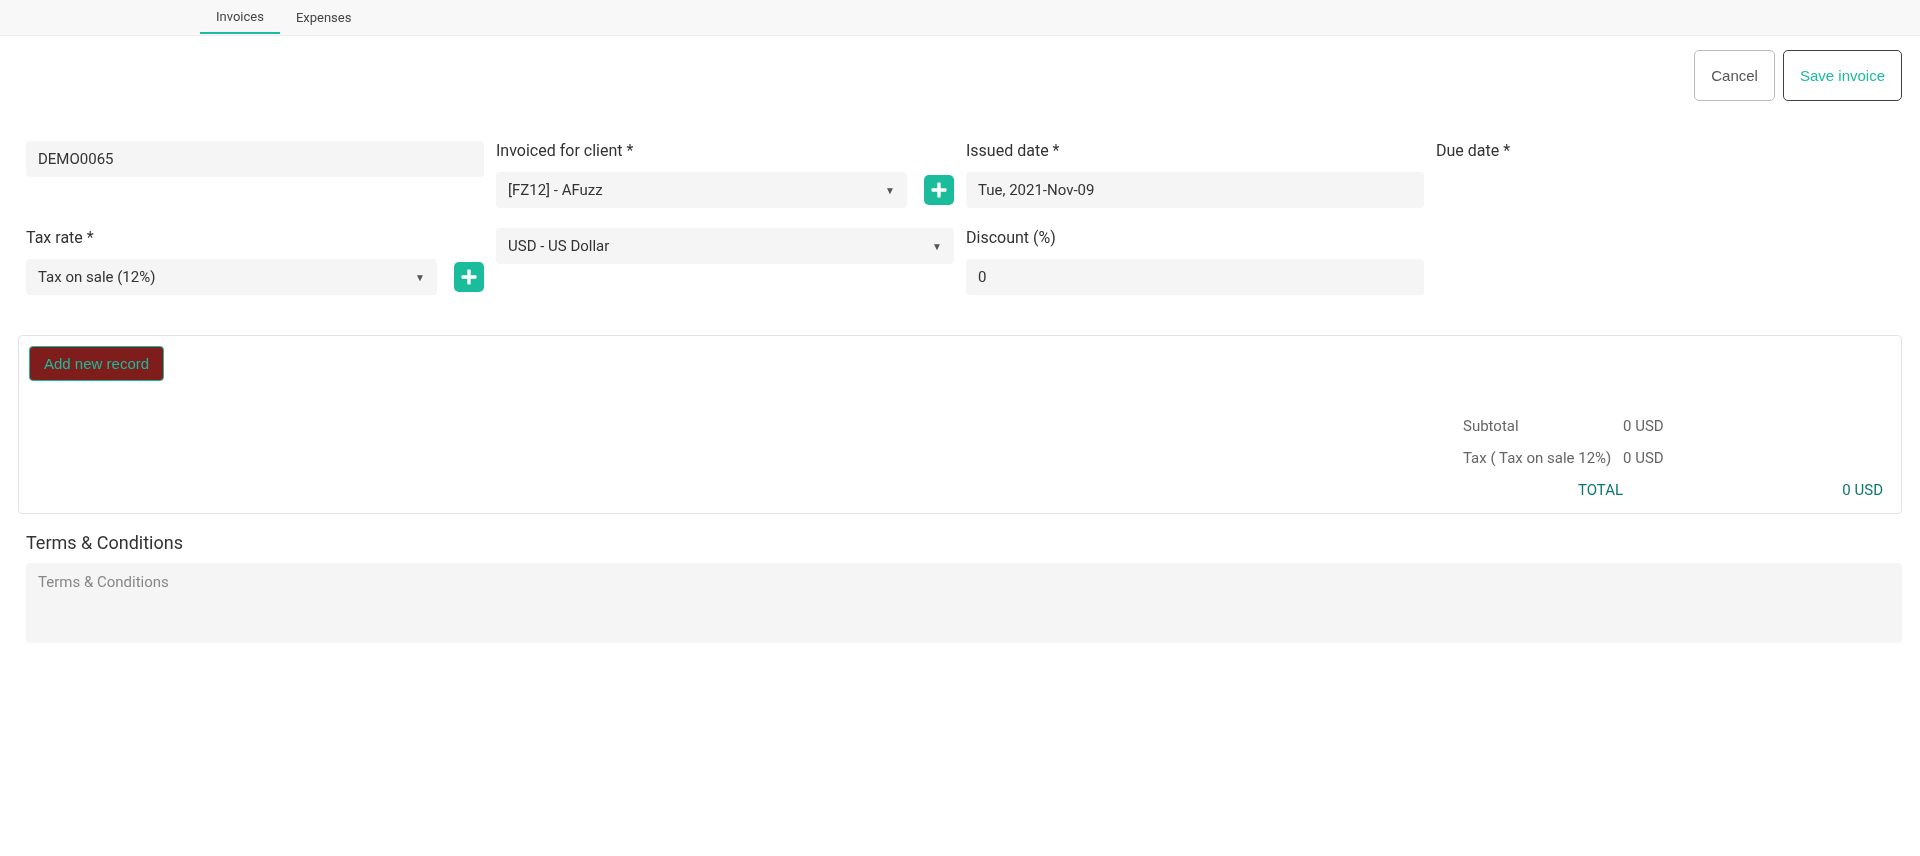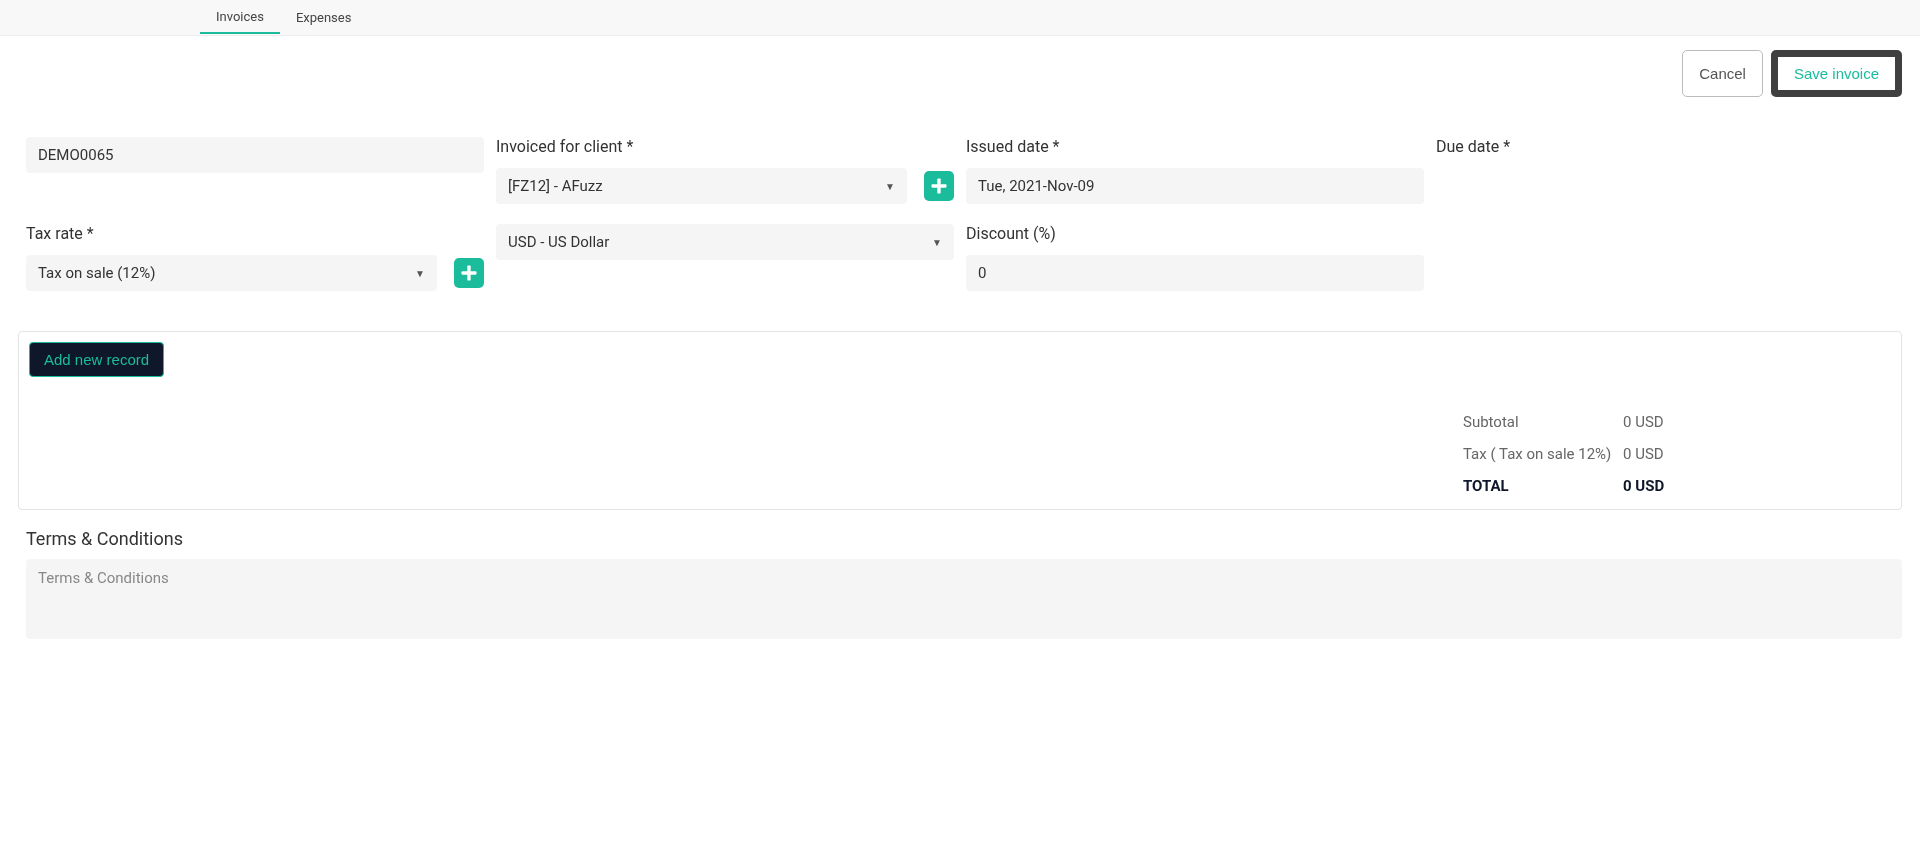--- a/index.html
+++ b/index.html
@@ -29,32 +29,32 @@
   .content {
     padding: 14px 18px;
   }
   .actions {
     display: flex;
     justify-content: flex-end;
     gap: 8px;
     margin-bottom: 40px;
   }
   .btn {
-    padding: 8px 16px;
+    padding: 16px 16px;
     border-radius: 5px;
     font-size: 15px;
     cursor: pointer;
     background: #fff;
   }
   .btn-cancel {
     border: 1px solid #bbb;
     color: #555;
   }
   .btn-save {
-    border: 7px solid #404040;
+    border: 1px solid #404040;
     color: #1abc9c;
   }
   .form-grid {
     display: grid;
     grid-template-columns: repeat(4, 1fr);
     gap: 20px 12px;
     margin-bottom: 40px;
     padding: 0 8px;
   }
   .field label {
@@ -122,39 +122,39 @@
   .col-unit { flex: 0 0 10%; }
   .col-price{ flex: 0 0 13%; text-align: center;}
   .col-amt  { flex: 0 0 15%; text-align: center;}
   .col-tax  { flex: 0 0 19%; text-align: center;}
   .tbody {
     padding: 10px;
   }
   .btn-add-record {
     border: 1px solid #1abc9c;
     color: #1abc9c;
-    background: #0f172a;
+    background: #7f1d1d;
     padding: 8px 14px;
     border-radius: 4px;
     font-size: 15px;
     cursor: pointer;
   }
   .totals {
     padding: 26px 18px 14px 18px;
   }
   .totals-grid {
     display: grid;
     grid-template-columns: 1fr 160px 260px;
     gap: 14px 0;
     font-size: 15px;
     color: #666;
   }
   .totals-grid .lab { text-align: left; }
   .totals-grid .val { text-align: left; }
-  .totals-grid .bold { color:#0f172a; font-weight:700; }
+  .totals-grid .bold { color:#0f766e; font-weight:400;text-align:right; }
   .terms-heading {
     font-size: 18px;
     color: #333;
     margin: 0 0 10px 8px;
   }
   .terms {
     width: calc(100% - 8px);
     margin-left: 8px;
     min-height: 80px;
     background: #f5f5f5;

